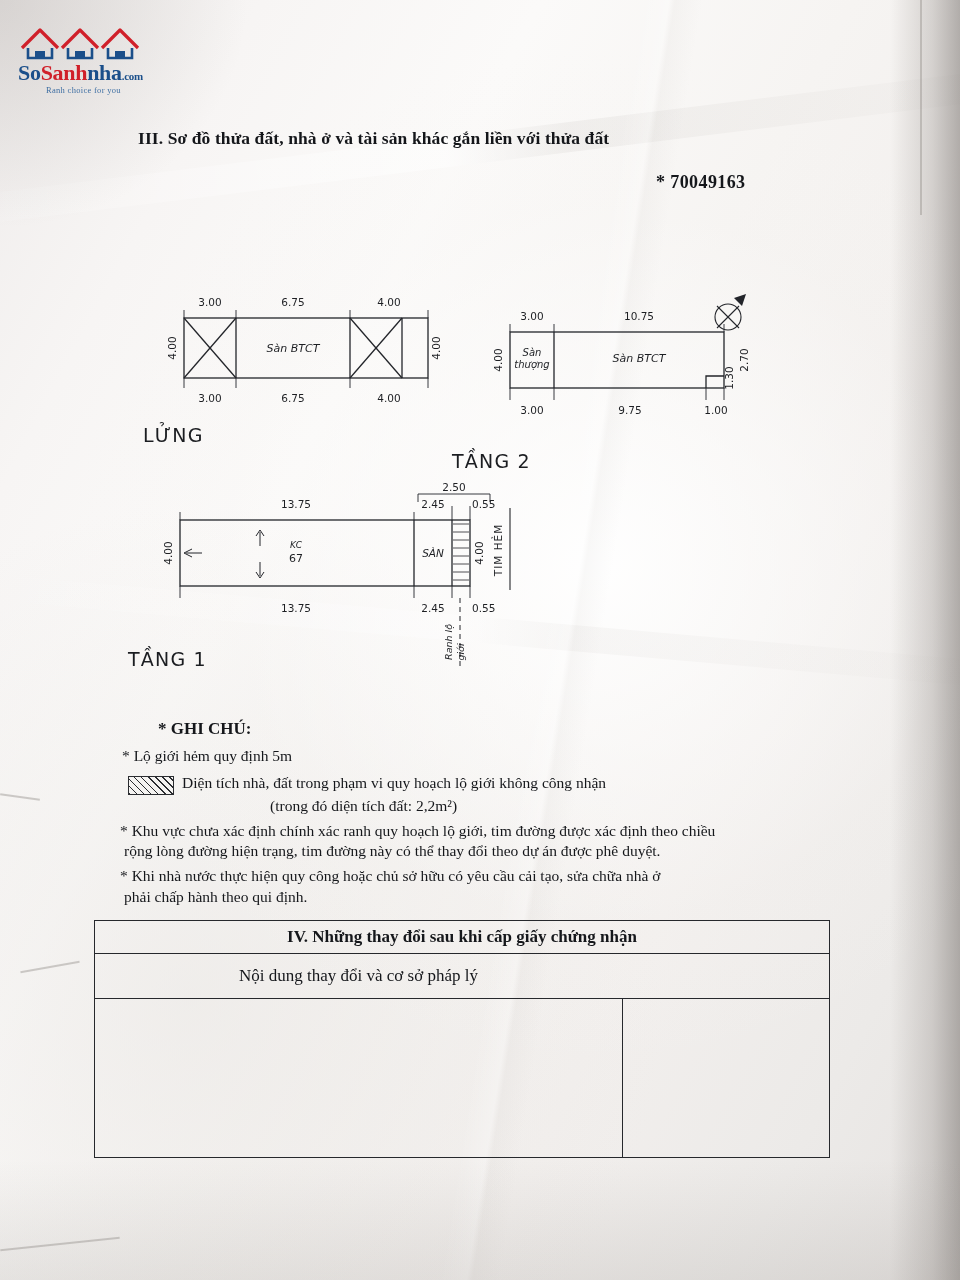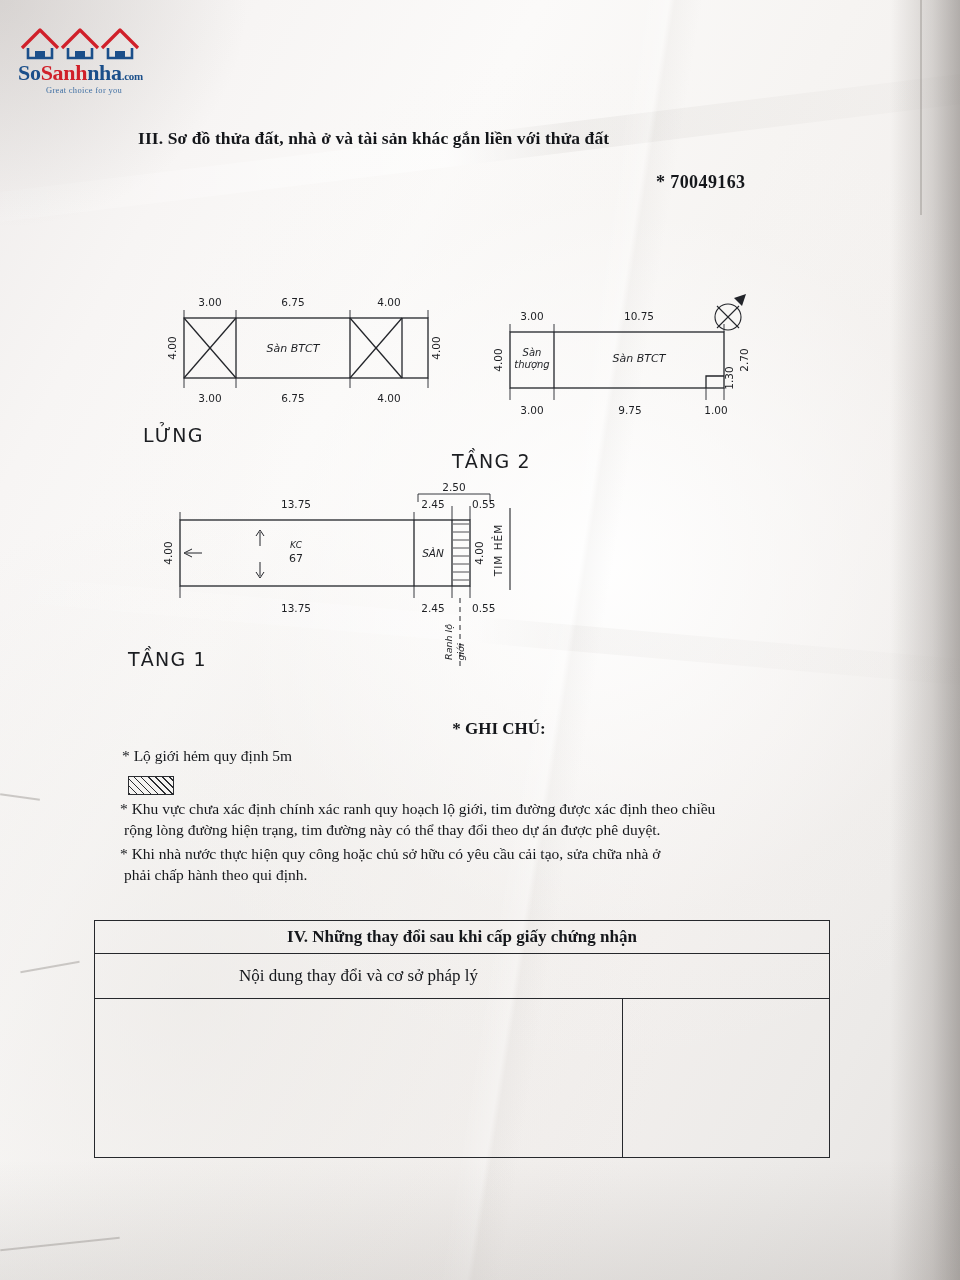--- a/index.html
+++ b/index.html
@@ -131,21 +131,20 @@
     left: 120px; top: 718px;
     width: 720px;
     font-size: 15.5px;
     line-height: 1.33;
     color: #15171b;
   }
   #notes-title {
     font-weight: 700;
     font-size: 17px;
     margin-left: 38px;
-    text-align: center;
   }
   #note-1 { margin-top: 5px; margin-left: 2px; }
   #note-hatch-row { display: flex; align-items: flex-start; margin-top: 7px; }
   #hatch-swatch {
     width: 44px; height: 17px;
     margin-left: 8px; margin-top: 3px;
     border: 1px solid #2a2c30;
     background: repeating-linear-gradient(45deg, #2a2c30 0 1.2px, rgba(0,0,0,0) 1.2px 5px);
     flex: 0 0 auto;
   }
@@ -214,21 +213,21 @@
       <path d="M50 30 L50 40 L74 40 L74 30"></path>
       <path d="M90 30 L90 40 L114 40 L114 30"></path>
     </g>
     <g fill="#1b4f8a">
       <rect x="17" y="33" width="10" height="7"></rect>
       <rect x="57" y="33" width="10" height="7"></rect>
       <rect x="97" y="33" width="10" height="7"></rect>
     </g>
   </svg>
   <div class="brand"><span>So</span><span class="red">Sanh</span><span>nha</span><span class="dom">.com</span></div>
-  <div class="tagline">Great choice for you</div>
+  <div class="tagline">Ranh choice for you</div>
 </div>
 
 <div id="doc">
 
   <div id="section-title">III. Sơ đồ thửa đất, nhà ở và tài sản khác gắn liền với thửa đất</div>
   <div id="parcel-code">* 70049163</div>
 
   <svg class="drawing" id="drawing-lung" style="left:150px; top:280px;" width="320" height="150" viewBox="0 0 320 150">
     <g stroke="#23252a" stroke-width="1.3" fill="none">
 
@@ -388,21 +387,23 @@
 
   <div class="floor-label" id="label-lung">LỬNG</div>
   <div class="floor-label" id="label-tang2">TẦNG 2</div>
   <div class="floor-label" id="label-tang1">TẦNG 1</div>
 
   <div id="notes">
     <div id="notes-title">* GHI CHÚ:</div>
     <div id="note-1">* Lộ giới hẻm quy định 5m</div>
     <div id="note-hatch-row">
       <div id="hatch-swatch"></div>
+      <div id="note-hatch-text">Diện tích nhà, đất trong phạm vi quy hoạch lộ giới không công nhận</div>
     </div>
+    <div id="note-hatch-sub">(trong đó diện tích đất: 2,2m²)</div>
     <div id="note-3">* Khu vực chưa xác định chính xác ranh quy hoạch lộ giới, tim đường được xác định theo chiều</div>
     <div class="note-indent">rộng lòng đường hiện trạng, tim đường này có thể thay đổi theo dự án được phê duyệt.</div>
     <div id="note-4">* Khi nhà nước thực hiện quy công hoặc chủ sở hữu có yêu cầu cải tạo, sửa chữa nhà ở</div>
     <div class="note-indent">phải chấp hành theo qui định.</div>
   </div>
 
   <div id="table">
     <div class="row">
       <div class="cell" id="table-header" style="width:100%;">IV. Những thay đổi sau khi cấp giấy chứng nhận</div>
     </div>

